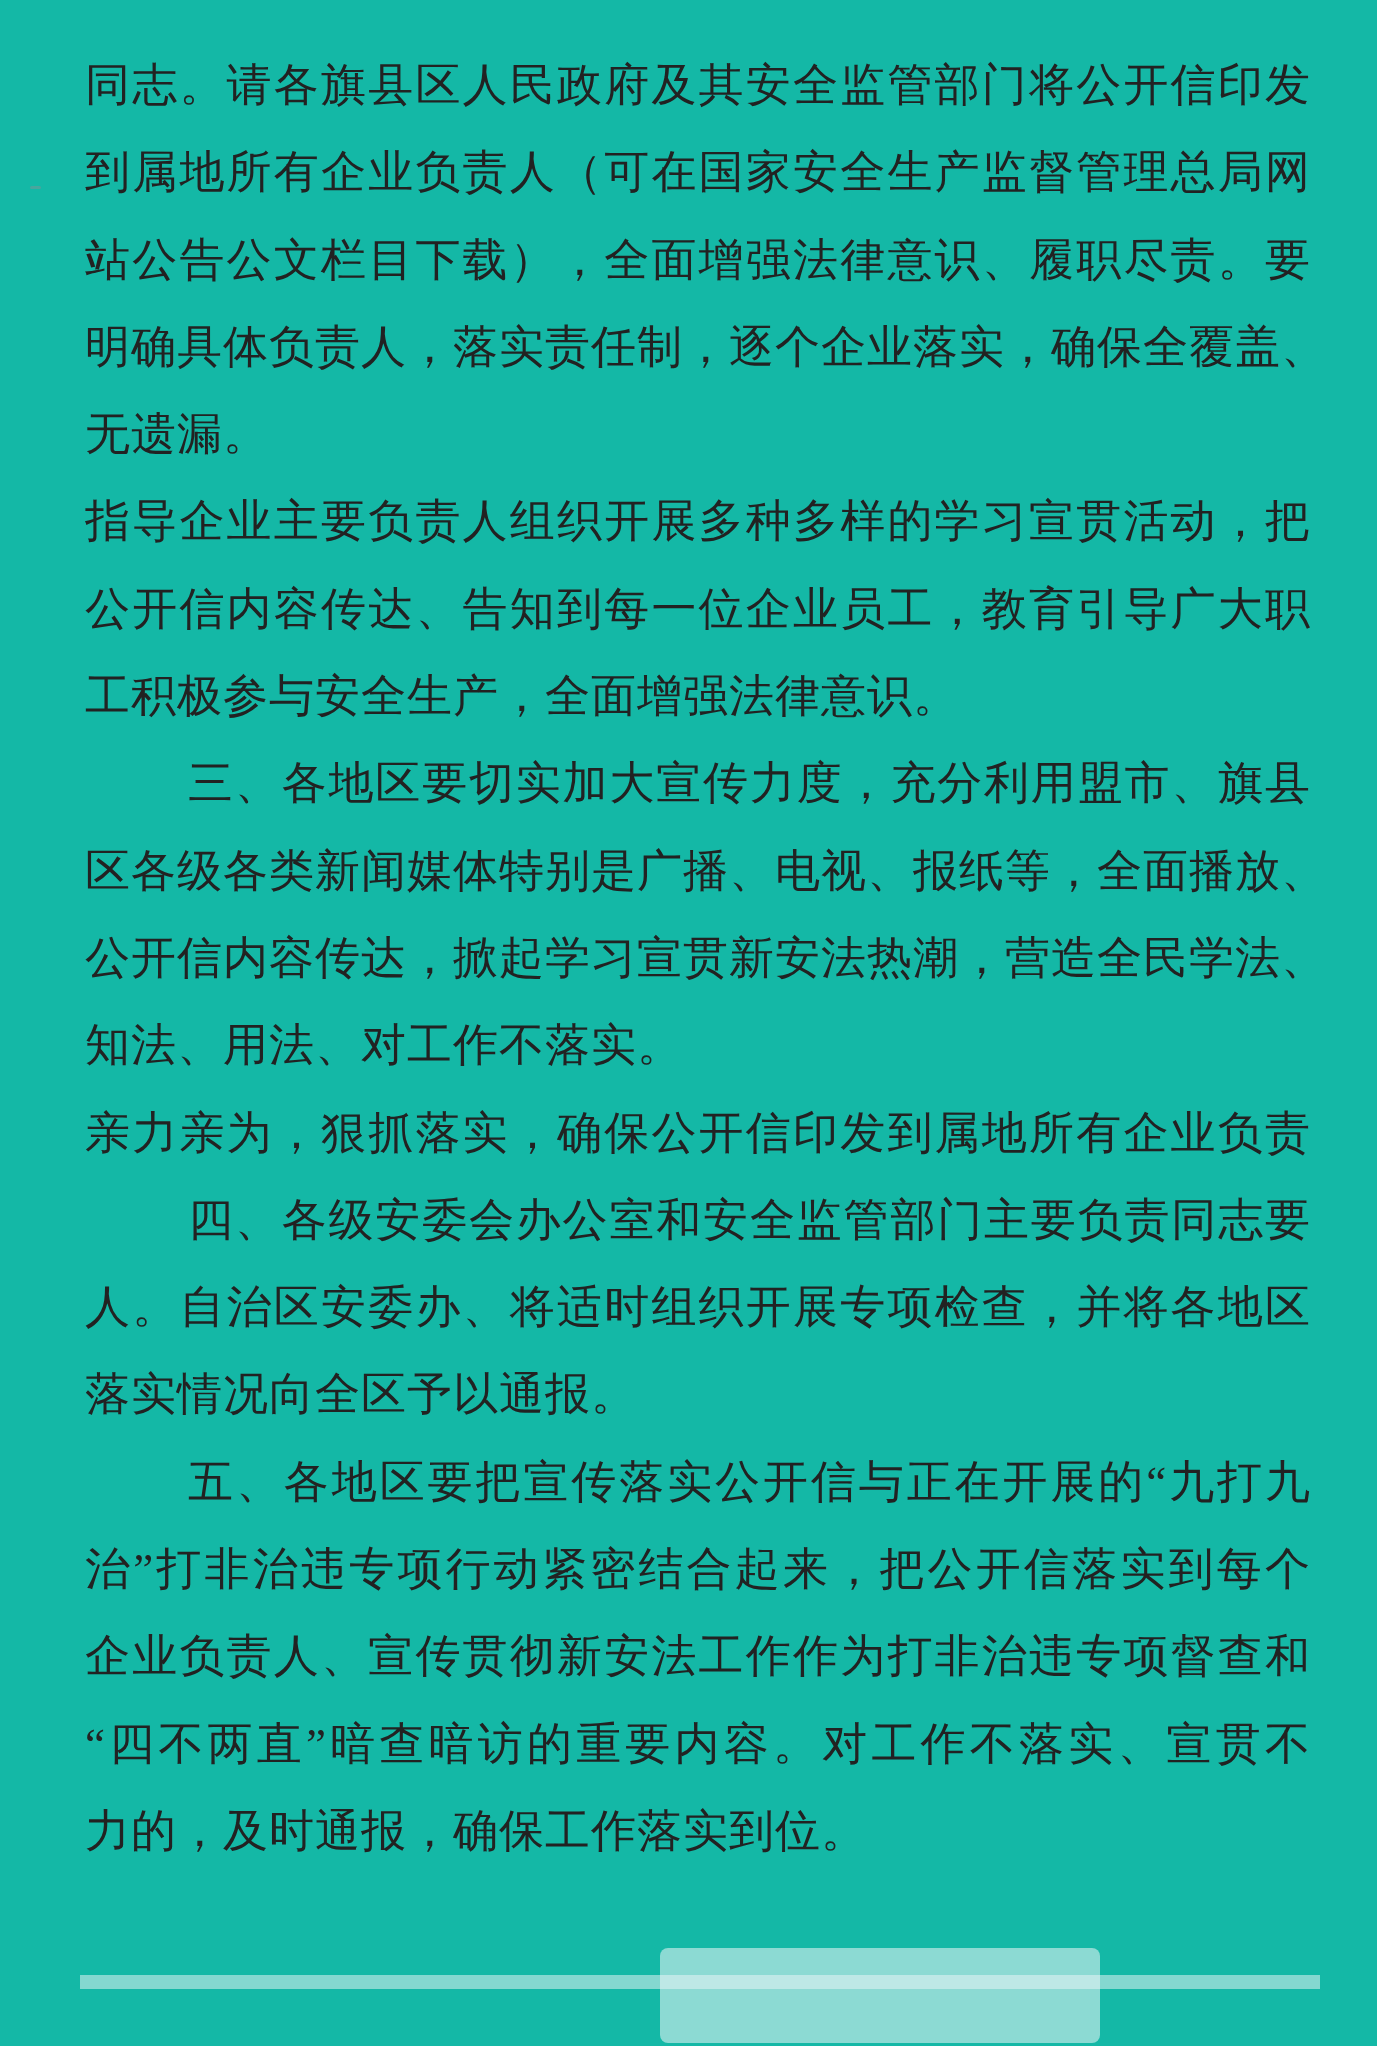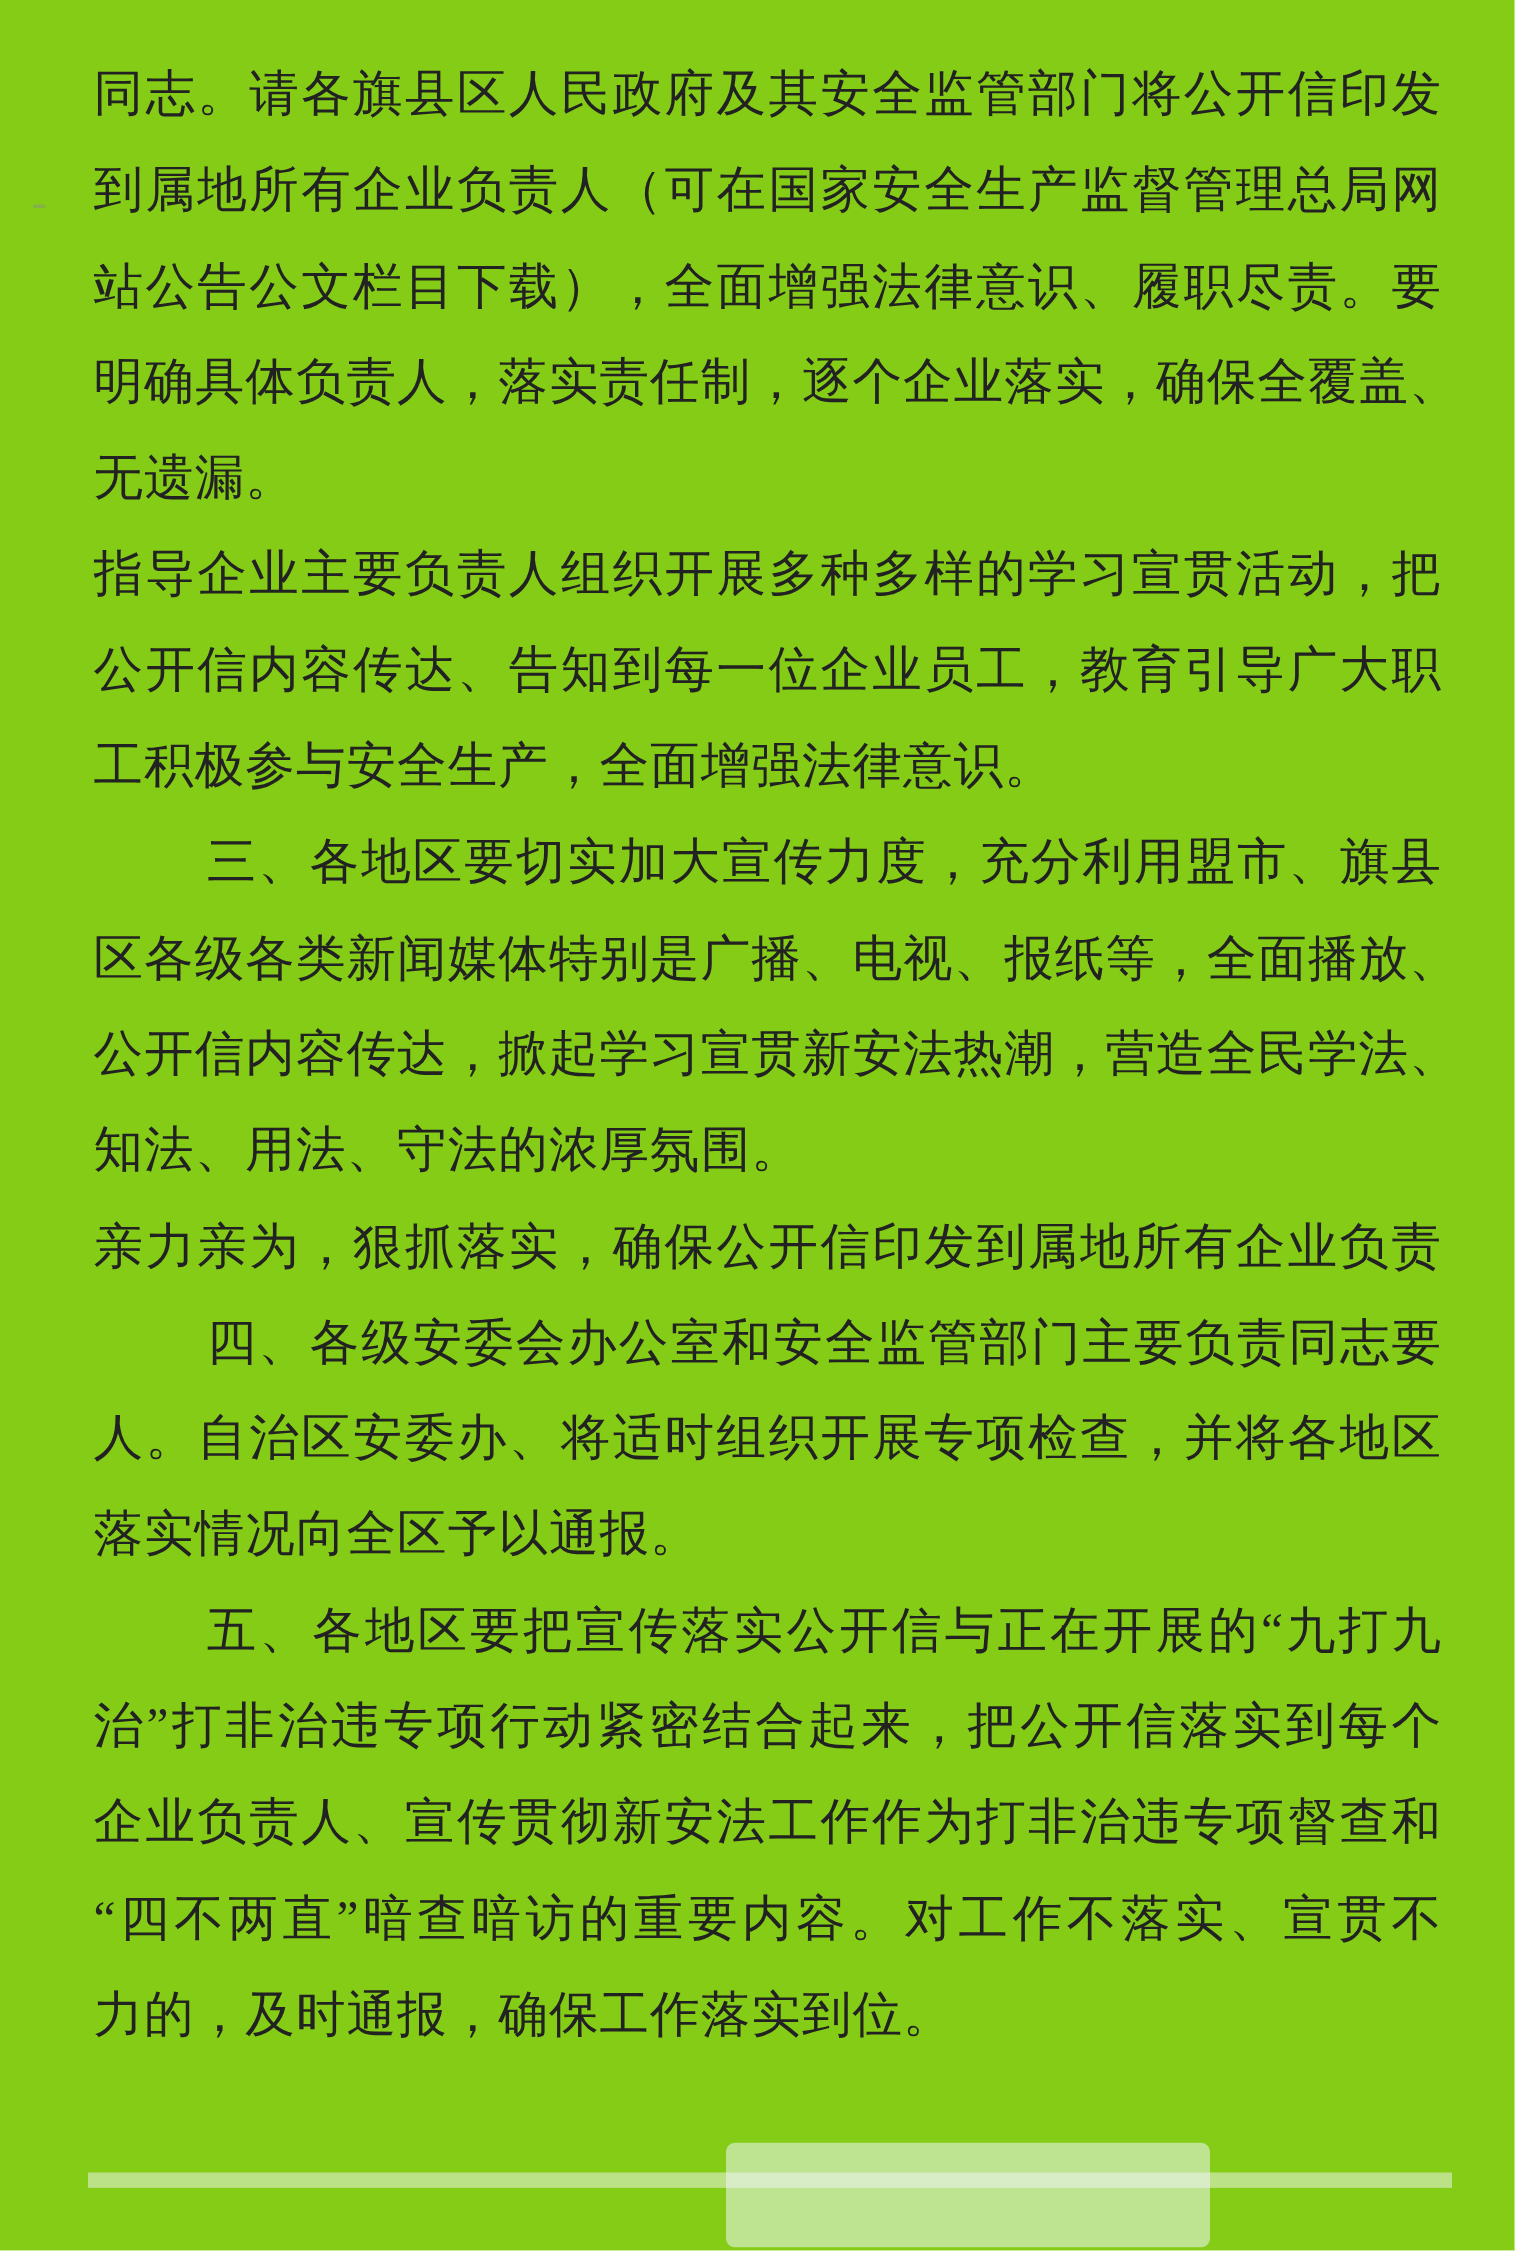--- a/index.html
+++ b/index.html
@@ -68,34 +68,34 @@
     top: 1975px;
     width: 1240px;
     height: 14px;
     background: #f3f8f9;
     opacity: 0.5;
   }
 </style>
 </head>
 <body>
 
-<div class="page" style="background: #84cc16;">
+<div class="page" style="background: #14b8a6;">
   <div class="doc" id="doc-lines" style="color: rgb(34, 34, 34);">
       <div class="line">同志。请各旗县区人民政府及其安全监管部门将公开信印发</div>
       <div class="line">到属地所有企业负责人（可在国家安全生产监督管理总局网</div>
       <div class="line">站公告公文栏目下载），全面增强法律意识、履职尽责。要</div>
       <div class="line">明确具体负责人，落实责任制，逐个企业落实，确保全覆盖、</div>
       <div class="line end">无遗漏。</div>
       <div class="line">指导企业主要负责人组织开展多种多样的学习宣贯活动，把</div>
       <div class="line">公开信内容传达、告知到每一位企业员工，教育引导广大职</div>
       <div class="line end">工积极参与安全生产，全面增强法律意识。</div>
       <div class="line indent">三、各地区要切实加大宣传力度，充分利用盟市、旗县</div>
       <div class="line">区各级各类新闻媒体特别是广播、电视、报纸等，全面播放、</div>
       <div class="line">公开信内容传达，掀起学习宣贯新安法热潮，营造全民学法、</div>
-      <div class="line end">知法、用法、守法的浓厚氛围。</div>
+      <div class="line end">知法、用法、对工作不落实。</div>
       <div class="line">亲力亲为，狠抓落实，确保公开信印发到属地所有企业负责</div>
       <div class="line indent">四、各级安委会办公室和安全监管部门主要负责同志要</div>
       <div class="line">人。自治区安委办、将适时组织开展专项检查，并将各地区</div>
       <div class="line end">落实情况向全区予以通报。</div>
       <div class="line indent">五、各地区要把宣传落实公开信与正在开展的“九打九</div>
       <div class="line">治”打非治违专项行动紧密结合起来，把公开信落实到每个</div>
       <div class="line">企业负责人、宣传贯彻新安法工作作为打非治违专项督查和</div>
       <div class="line">“四不两直”暗查暗访的重要内容。对工作不落实、宣贯不</div>
       <div class="line end">力的，及时通报，确保工作落实到位。</div>
     </div>

